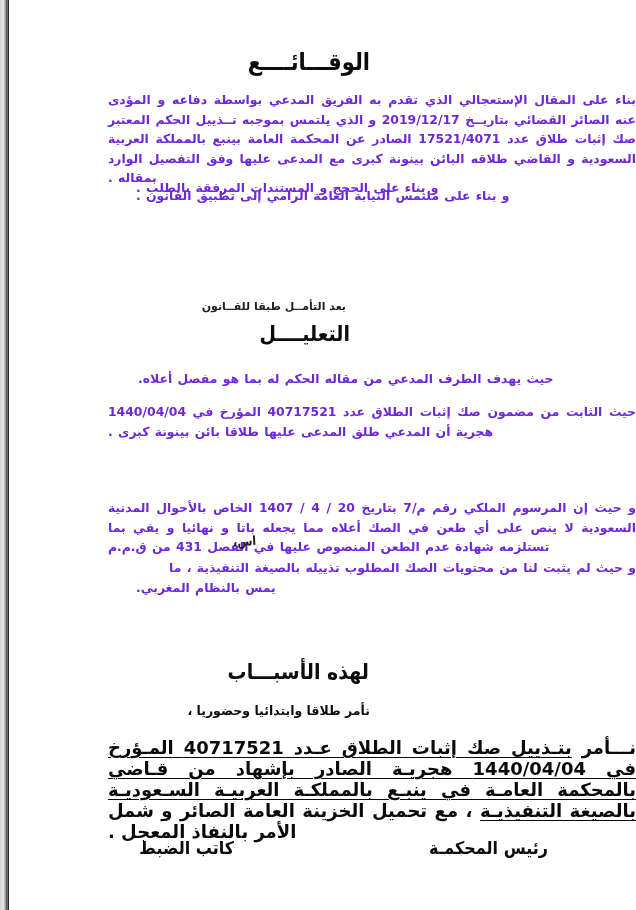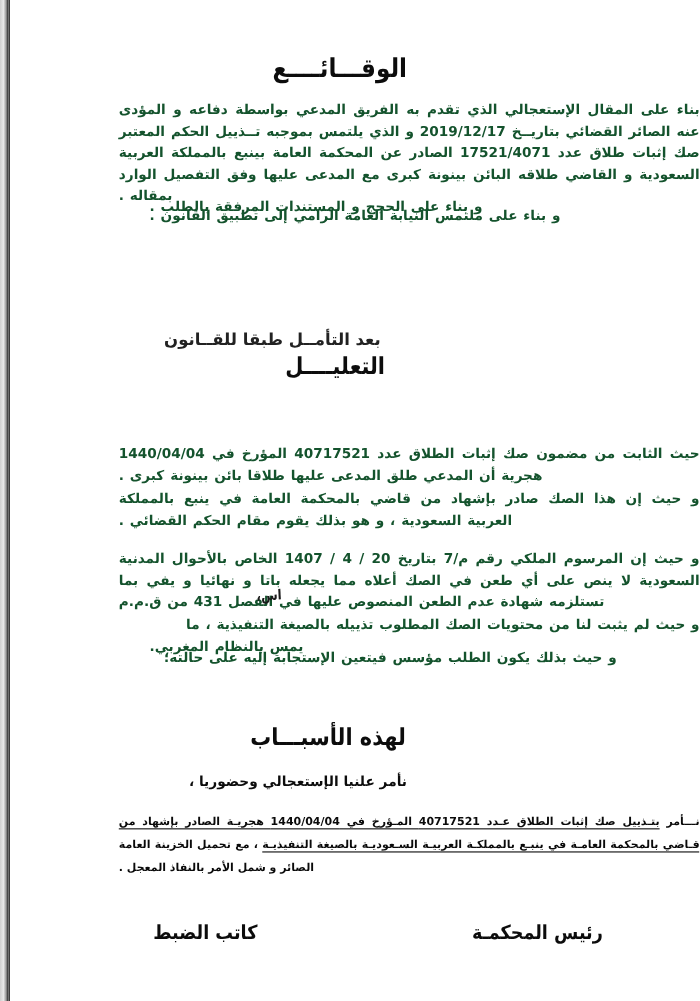--- a/index.html
+++ b/index.html
@@ -67,21 +67,21 @@
 
   #heading-taalil {
     top: 322px;
     right: 286px;
     font-size: 19px;
   }
 
   #preamble-taammul {
     top: 300px;
     right: 290px;
-    font-size: 15px;
+    font-size: 11px;
     font-weight: 600;
     transform: scaleY(1.0);
     color: #222;
   }
 
   #heading-asbab {
     top: 660px;
     right: 267px;
     font-size: 19px;
   }
@@ -93,21 +93,21 @@
     font-weight: 700;
     transform: scaleY(1.0);
   }
 
   
   .para {
     position: absolute;
     font-size: 12.4px;
     line-height: 19.5px;
     font-weight: 600;
-    color: #14532d;
+    color: #6d28d9;
     text-align: justify;
     text-align-last: left;
     word-spacing: 1px;
   }
 
   .para.right-flow {
     text-align: justify;
     text-align-last: left;
   }
 
@@ -208,21 +208,21 @@
     transform: rotate(-3deg) scaleY(1.15);
     white-space: nowrap;
   }
 
   
   #ruling {
     position: absolute;
     top: 737px;
     right: 0px;
     width: 528px;
-    font-size: 10px;
+    font-size: 18px;
     line-height: 21px;
     font-weight: 700;
     color: #0a0a0a;
     text-align: justify;
     text-align-last: left;
   }
 
   #ruling .u {
     text-decoration: underline;
     text-underline-offset: 3px;
@@ -264,37 +264,36 @@
 
     <div class="para" id="para-2">و بناء على الحجج و المستندات المرفقة بالطلب .</div>
 
     <div class="para" id="para-3">و بناء على ملتمس النيابة العامة الرامي إلى تطبيق القانون .</div>
 
 
     <div class="title-handwritten" id="preamble-taammul">بعد التأمــل طبقا للقــانون</div>
 
     <div class="title-handwritten" id="heading-taalil">التعليــــل</div>
 
+    <div class="para" id="para-5">حيث يهدف الطرف المدعي من مقاله الحكم له بما هو مفصل أعلاه.</div>
 
     <div class="para right-flow" id="para-6">حيث الثابت من مضمون صك إثبات الطلاق عدد 40717521 المؤرخ في 1440/04/04 هجرية أن المدعي طلق المدعى عليها طلاقا بائن بينونة كبرى .</div>
 
-    <div class="para right-flow" id="para-7">و حيث إن هذا الصك صادر بإشهاد من قاضي بالمحكمة العامة في ينبع بالمملكة العربية السعودية ، و هو بذلك يقوم مقام الحكم القضائي .</div>
 
     <div class="para right-flow" id="para-8">و حيث إن المرسوم الملكي رقم م/7 بتاريخ 20 / 4 / 1407 الخاص بالأحوال المدنية السعودية لا ينص على أي طعن في الصك أعلاه مما يجعله باتا و نهائيا و يفي بما تستلزمه شهادة عدم الطعن المنصوص عليها في الفصل 431 من ق.م.م</div>
 
     <div id="margin-note">اس،</div>
 
     <div class="para" id="para-9">و حيث لم يثبت لنا من محتويات الصك المطلوب تذييله بالصيغة التنفيذية ، ما يمس بالنظام المغربي.</div>
 
-    <div class="para" id="para-10">و حيث بذلك يكون الطلب مؤسس فيتعين الإستجابة إليه على حالته؛</div>
 
 
     <div class="title-handwritten" id="heading-asbab">لهذه الأسبـــاب</div>
 
-    <div class="title-handwritten" id="decision-intro">نأمر علنيا الإستعجالي وحضوريا ،</div>
+    <div class="title-handwritten" id="decision-intro">نأمر طلاقا وابتدائيا وحضوريا ،</div>
 
     <div id="ruling">
       <span>نـــأمر</span>
       <span class="u">بتـذييل صك إثبات الطلاق عـدد 40717521 المـؤرخ في 1440/04/04 هجريـة الصادر بإشهاد من قـاضي بالمحكمة العامـة في ينبـع بالمملكـة العربيـة السـعوديـة بالصيغة التنفيذيـة</span>
       <span>، مع تحميل الخزينة العامة الصائر و شمل الأمر بالنفاذ المعجل .</span>
     </div>
 
     <div class="signature" id="sig-president">رئيس المحكمـة</div>
 
     <div class="signature" id="sig-clerk">كاتب الضبط</div>

